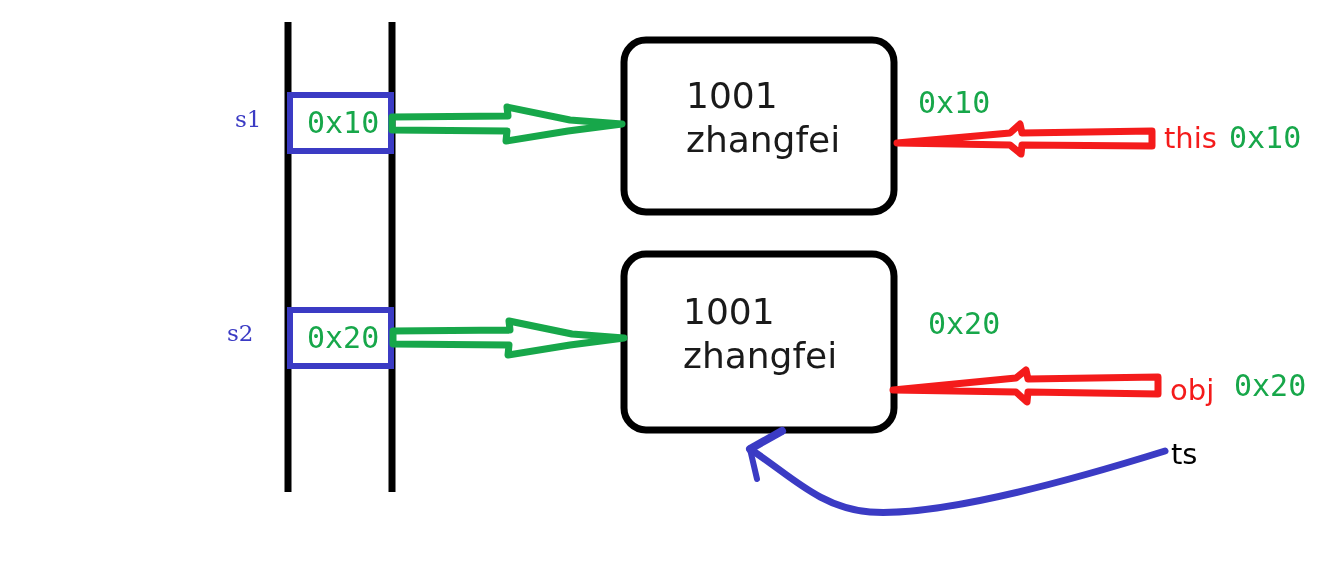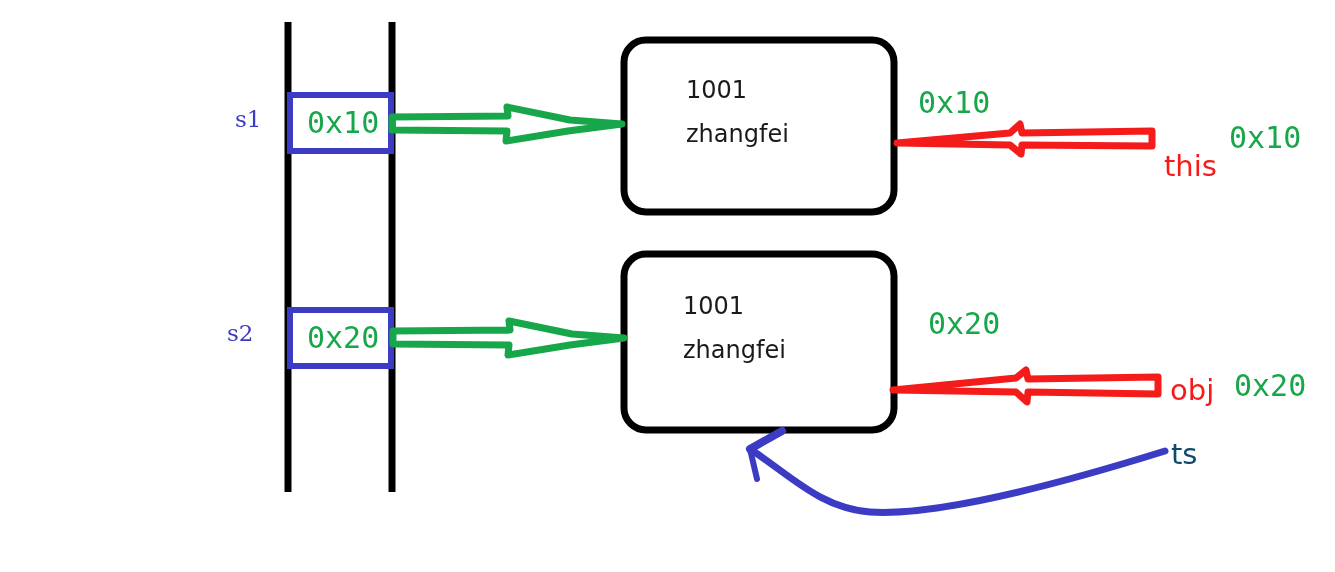--- a/index.html
+++ b/index.html
@@ -35,35 +35,35 @@
     font-family: "DejaVu Serif", serif;
     text-align: center;
   }
   .slot-val {
     color: #17a74a;
     font-size: 30px;
     font-family: "DejaVu Sans Mono", monospace;
   }
   .obj-line {
     color: #1a1a1a;
-    font-size: 24px;
+    font-size: 36px;
     font-family: "DejaVu Sans", sans-serif;
   }
   .addr-green {
     color: #17a74a;
     font-size: 30px;
     font-family: "DejaVu Sans Mono", monospace;
   }
   .ref-red {
     color: #f41b1b;
     font-size: 29px;
     font-family: "DejaVu Sans", sans-serif;
   }
   .ref-blue {
-    color: #0c4a6e;
+    color: #000000;
     font-size: 29px;
     font-family: "DejaVu Sans", sans-serif;
   }
 </style>
 </head>
 <body>
 
 <div id="canvas">
 
   <svg id="art" viewBox="0 0 1335 572">
@@ -109,21 +109,21 @@
 
   <div class="lbl obj-line" style="left:686px; top:78px;">1001</div>
   <div class="lbl obj-line" style="left:686px; top:122px;">zhangfei</div>
 
   <div class="lbl obj-line" style="left:683px; top:294px;">1001</div>
   <div class="lbl obj-line" style="left:683px; top:338px;">zhangfei</div>
 
   <div class="lbl addr-green" style="left:918px; top:88px;">0x10</div>
   <div class="lbl addr-green" style="left:928px; top:309px;">0x20</div>
 
-  <div class="lbl ref-red" style="left:1164px; top:124px;margin-top:28px;">this</div>
+  <div class="lbl ref-red" style="left:1164px; top:124px;">this</div>
   <div class="lbl addr-green" style="left:1229px; top:123px;">0x10</div>
 
   <div class="lbl ref-red" style="left:1170px; top:376px;">obj</div>
   <div class="lbl addr-green" style="left:1234px; top:371px;">0x20</div>
 
   <div class="lbl ref-blue" style="left:1171px; top:440px;">ts</div>
 
 </div>
 
 </body></html>

